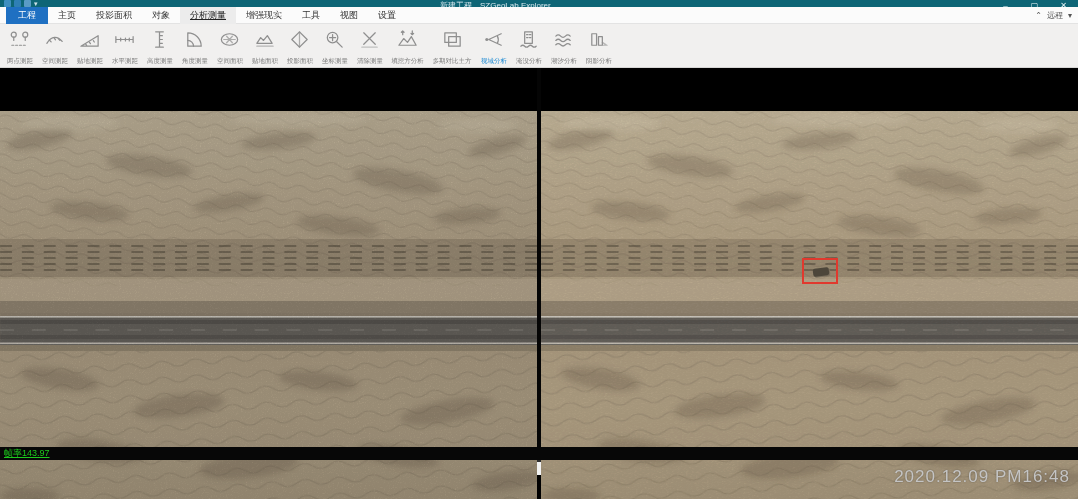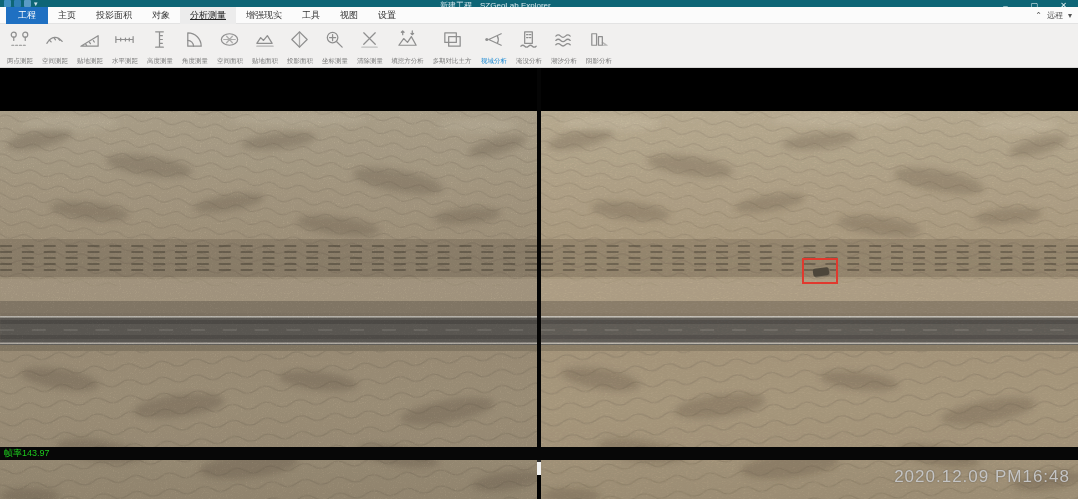--- a/index.html
+++ b/index.html
@@ -41,21 +41,21 @@
   .divider { width:4px; height:392px; background:#050505; }
   .panel.right { flex:1; }
   .panel svg.aerial { display:block; width:100%; height:100%; }
   .panel.right svg.aerial { filter:brightness(1.07) saturate(1.08); }
 
   .anno-box { position:absolute; left:261px; top:147px; width:36px; height:26px; border:2px solid #e0392e; }
   .anno-target { position:absolute; left:9px; top:8px; width:16px; height:8px; background:#4d463a; transform:rotate(-8deg); border-radius:2px; box-shadow:1px 1px 0 #7d7260; }
 
   .timestamp { position:absolute; right:8px; bottom:16px; font-size:17px; color:#c4c4c4; letter-spacing:1px; text-shadow:0 0 2px rgba(0,0,0,.35); }
 
-  .hud-bar { position:absolute; left:0; right:0; bottom:0; height:13px; background:#070707; display:flex; align-items:center; justify-content:space-between; font-size:9px; color:#1dc91d; padding:0 4px; }
+  .hud-bar { position:absolute; left:0; right:0; bottom:0; height:13px; background:#070707; display:flex; align-items:center; justify-content:space-between; font-size:9px; color:#1dc91d; padding:0 4px;text-decoration:underline; }
 
   
   .statusbar { height:16px; background:#f2f2f2; border-top:2px solid #2e2e2e; display:flex; align-items:center; font-size:9px; color:#2b2b2b; padding-left:10px; }
   .taskbar { height:8px; background:#185c72; position:relative; }
   .taskbar .seg { position:absolute; left:52.2%; width:7.4%; top:0; bottom:0; background:#2ba3cc; }
 </style>
 </head>
 <body>
 
 <div id="app">

